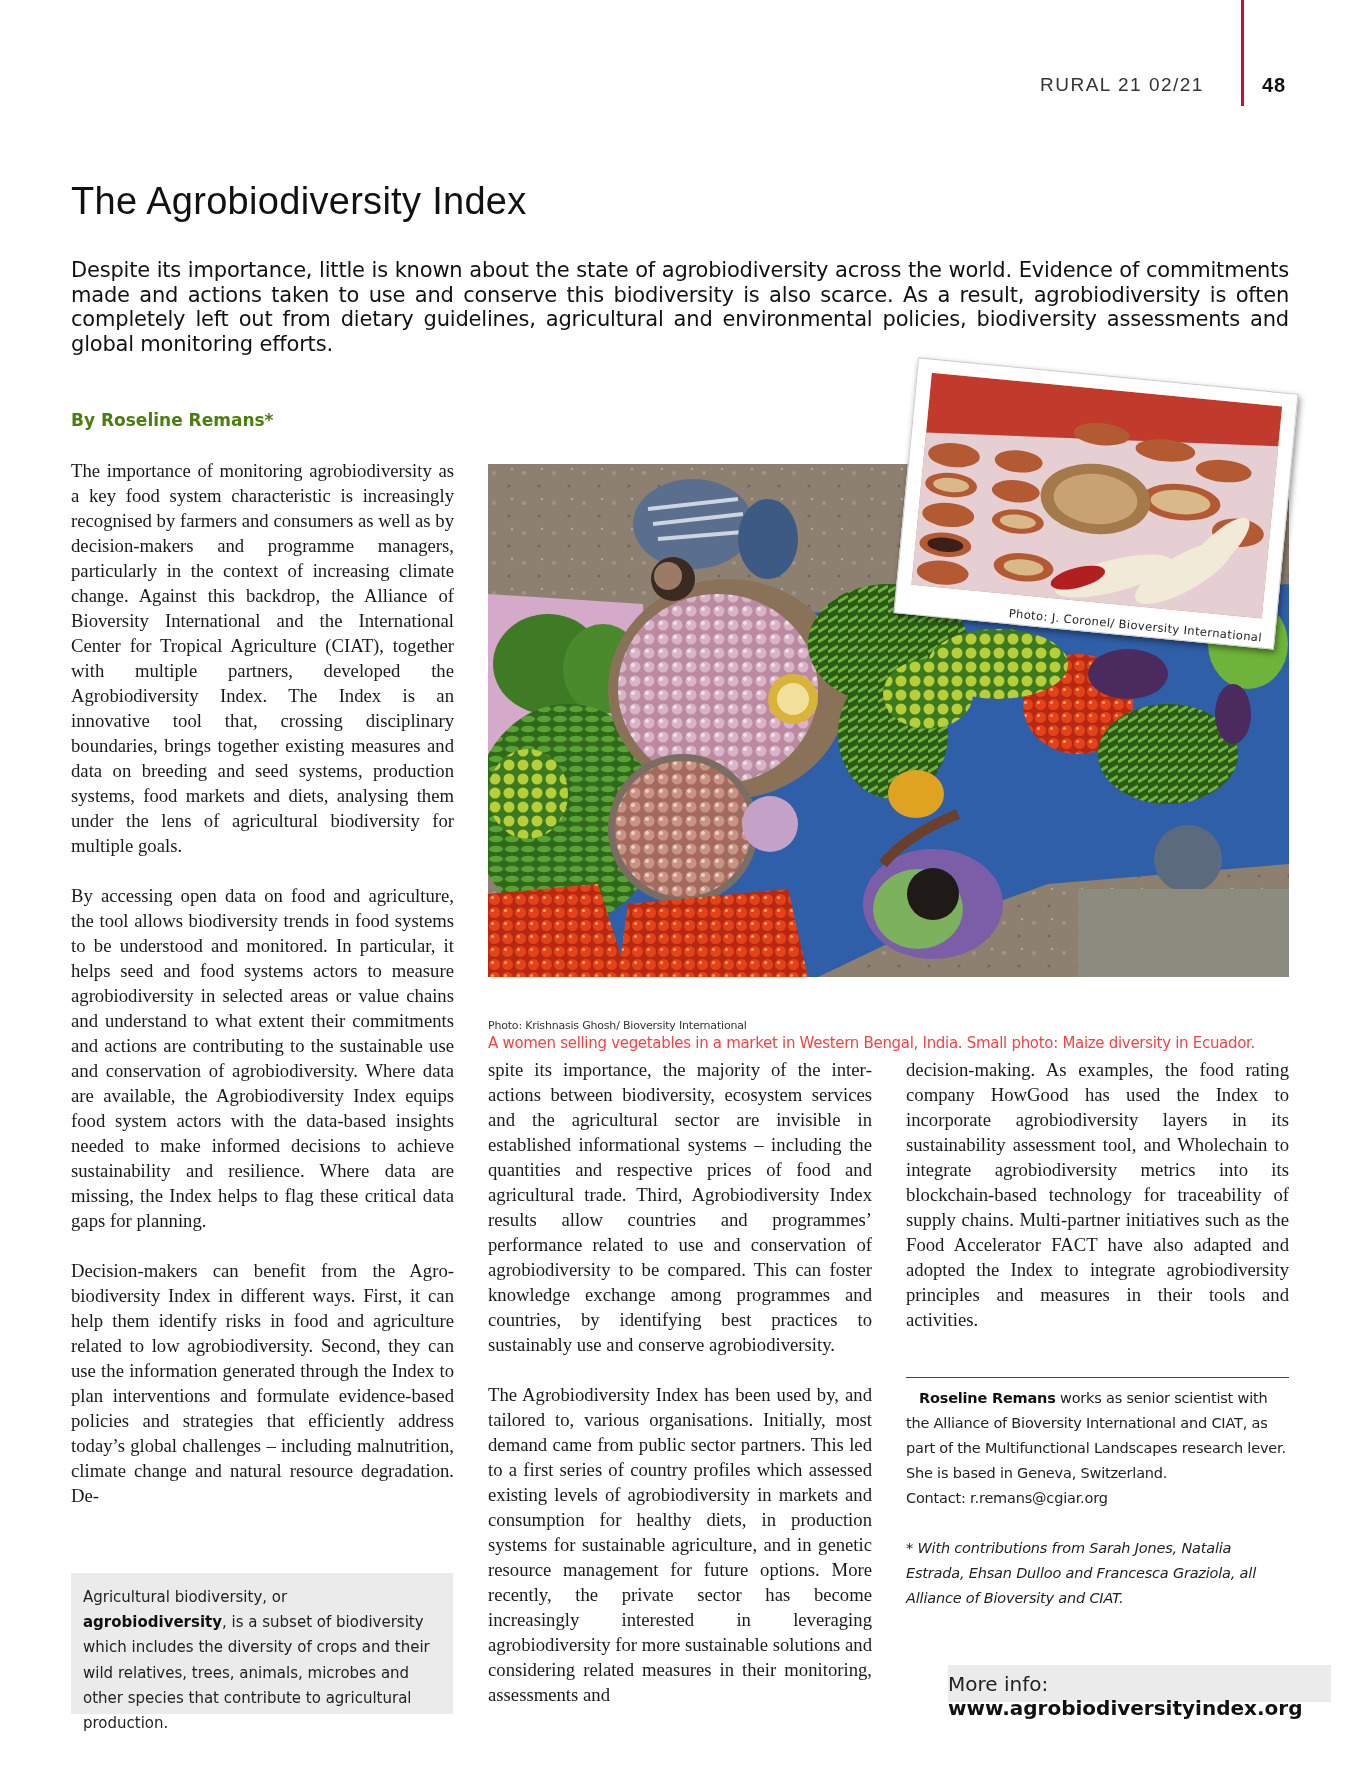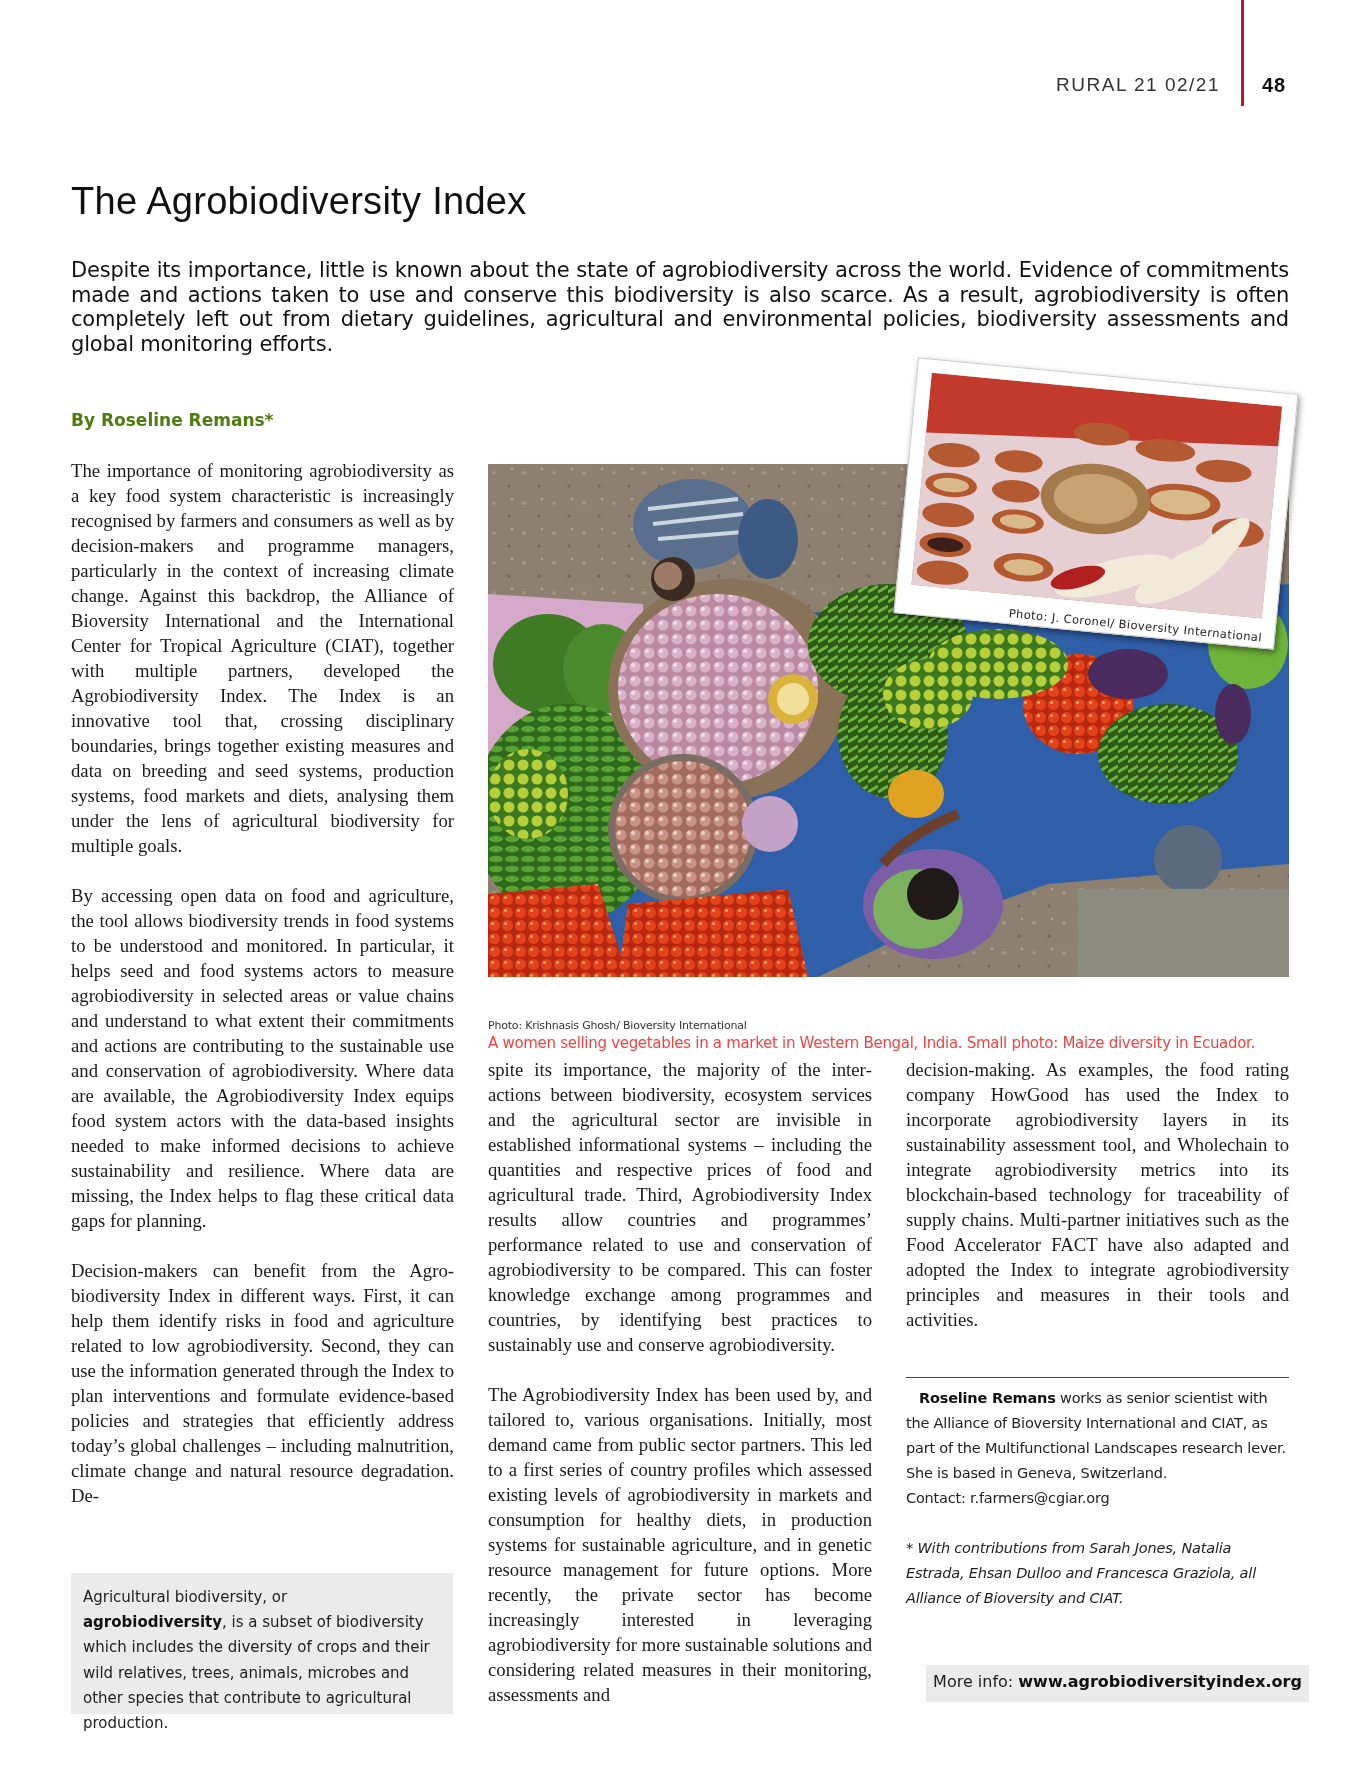--- a/index.html
+++ b/index.html
@@ -1,20 +1,20 @@
 <!DOCTYPE html>
 <html><head>
 <meta charset="utf-8">
 <style>
   html, body { margin: 0; padding: 0; background: #ffffff; }
   body { width: 1359px; height: 1772px; position: relative; overflow: hidden; color: #1a1a1a; }
 
   
   .red-rule { position: absolute; left: 1241px; top: 0; width: 3px; height: 106px; background: #c8102e; }
-  .running-head { position: absolute; top: 74px; left: 1040px; width: 180px; text-align: right;
+  .running-head { position: absolute; top: 74px; left: 1040px; width: 180px; text-align: left;
     font-family: "Liberation Sans", sans-serif; font-size: 19px; letter-spacing: 1.5px; color: #333; }
   .page-num { position: absolute; top: 74px; left: 1262px; font-family: "Liberation Sans", sans-serif;
     font-size: 20px; font-weight: bold; color: #111; letter-spacing: 1px; }
 
   
   .title { position: absolute; left: 71px; top: 180px; margin: 0; font-family: "Liberation Sans", sans-serif;
     font-size: 38px; font-weight: normal; color: #111; letter-spacing: 0.3px; }
   .lead { position: absolute; left: 71px; top: 258px; width: 1218px; margin: 0;
     font-family: "DejaVu Sans", sans-serif; font-size: 21px; font-weight: normal; line-height: 24.5px;
     text-align: justify; color: #111; letter-spacing: -0.2px; }
@@ -50,23 +50,23 @@
   .polaroid-credit { position: absolute; right: 12px; bottom: 3px; font-family: "DejaVu Sans", sans-serif;
     font-size: 11.5px; color: #222; letter-spacing: 0.4px; }
 
   
   .bio-rule { position: absolute; left: 906px; top: 1377px; width: 383px; height: 1px; background: #444; }
   .bio { position: absolute; left: 906px; top: 1386px; width: 383px; font-family: "DejaVu Sans", sans-serif;
     font-size: 14.5px; line-height: 25px; color: #222; letter-spacing: -0.2px; }
   .bio b { color: #111; margin-left: 13px; }
   .contrib { position: absolute; left: 906px; top: 1536px; width: 383px; font-family: "DejaVu Sans", sans-serif;
     font-size: 14.5px; line-height: 25px; font-style: italic; color: #222; letter-spacing: -0.2px; }
-  .more-info { position: absolute; left: 926px; top: 1665px; width: 383px; height: 37px; background: #ebebeb;
-    box-sizing: border-box; padding-top: 7px; text-align: center; font-family: "DejaVu Sans", sans-serif;
-    font-size: 16px; color: #222; }
+  .more-info { position: absolute; left: 948px; top: 1665px; width: 383px; height: 37px; background: #ebebeb;
+    box-sizing: border-box; padding-top: 7px; font-family: "DejaVu Sans", sans-serif;
+    font-size: 20px; color: #222; }
   .more-info a { color: #111; font-weight: bold; text-decoration: none; }
 </style>
 </head>
 <body>
 
 <div class="red-rule"></div>
 <div class="running-head">RURAL 21 02/21</div>
 <div class="page-num">48</div>
 
 <h1 class="title">The Agrobiodiversity Index</h1>
@@ -221,19 +221,19 @@
   <p>The Agrobiodiversity Index has been used by, and tailored to, various organisations. Initially, most demand came from public sector part­ners. This led to a first series of country profiles which assessed existing levels of agrobiodiver­sity in markets and consumption for healthy diets, in production systems for sustainable agriculture, and in genetic resource manage­ment for future options. More recently, the private sector has become increasingly inter­ested in leveraging agrobiodiversity for more sustainable solutions and considering related measures in their monitoring, assessments and</p>
 </div>
 
 <div class="col col-3">
   <p>decision-making. As examples, the food rat­ing company HowGood has used the Index to incorporate agrobiodiversity layers in its sustainability assessment tool, and Wholechain to integrate agrobiodiversity metrics into its blockchain-based technology for traceabili­ty of supply chains. Multi-partner initiatives such as the Food Accelerator FACT have also adapted and adopted the Index to integrate agrobiodiversity principles and measures in their tools and activities.</p>
 </div>
 
 <div class="bio-rule"></div>
 <div class="bio">
   <b>Roseline Remans</b><span> works as senior scientist with the Alliance of Bioversity International and CIAT, as part of the Multifunctional Landscapes research lever. She is based in Geneva, Switzerland.</span><br>
-  <span>Contact: r.farmers@cgiar.org</span>
+  <span>Contact: r.remans@cgiar.org</span>
 </div>
 <div class="contrib">* With contributions from Sarah Jones, Natalia Estrada, Ehsan Dulloo and Francesca Graziola, all Alliance of Bioversity and CIAT.</div>
 
 <div class="more-info">
   <span>More info: </span><a>www.agrobiodiversityindex.org</a>
 </div>
 
 </body></html>

